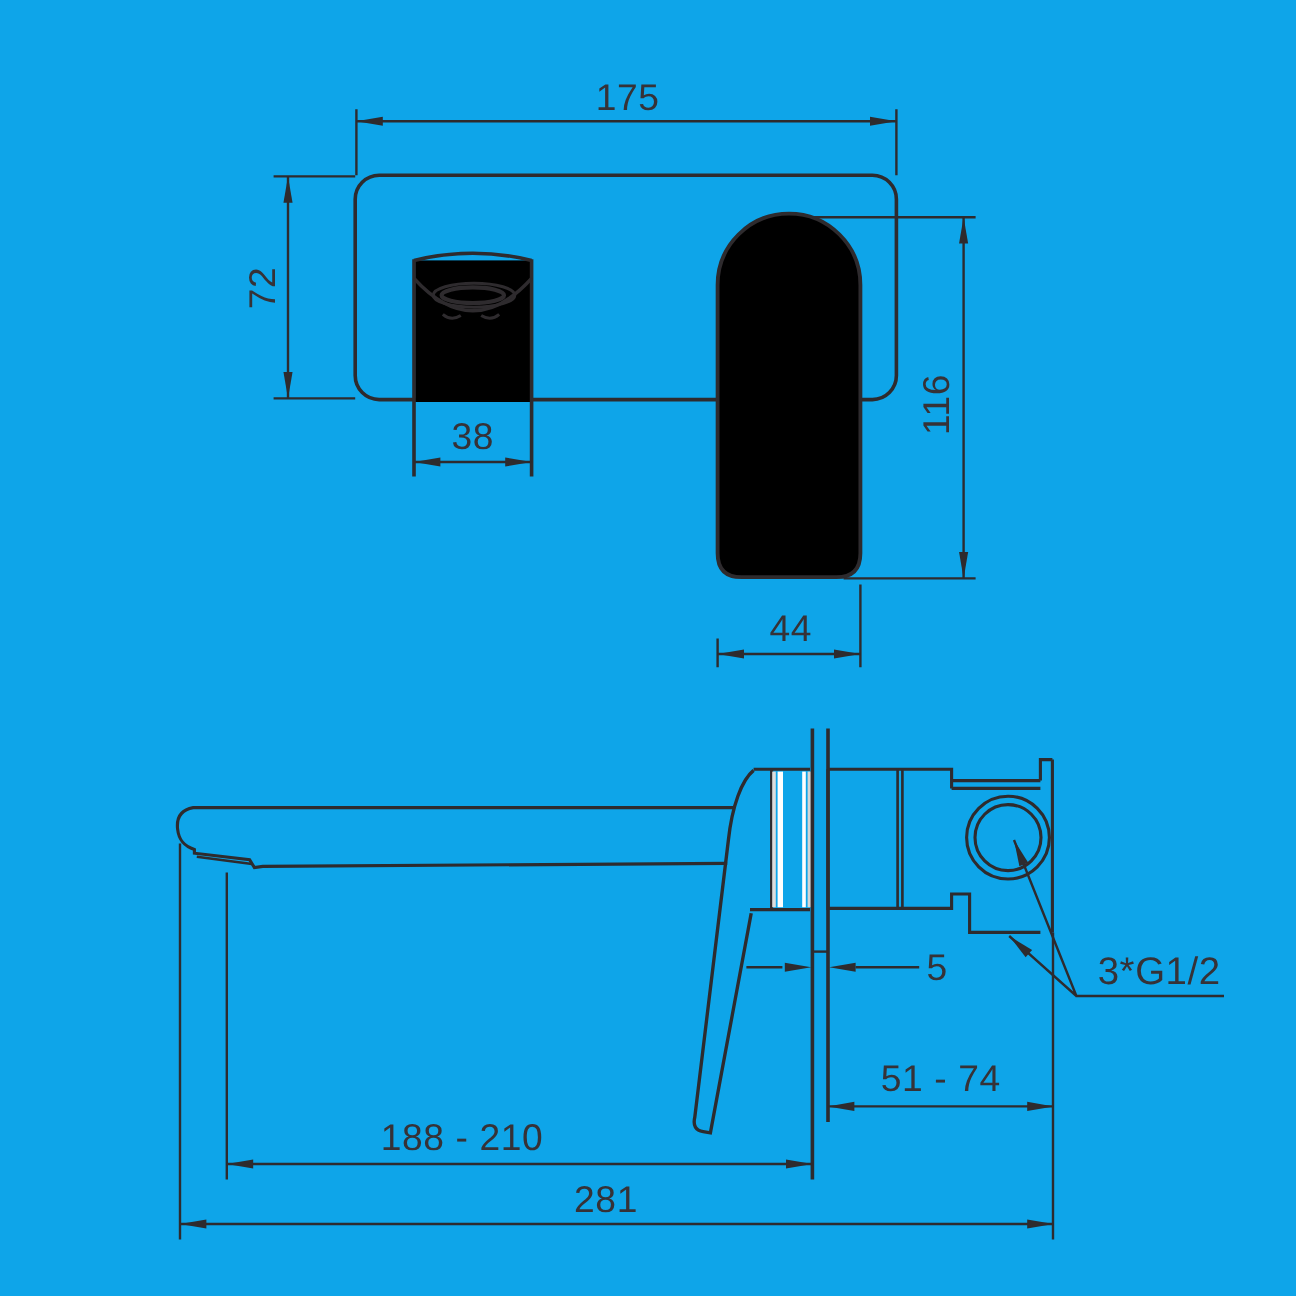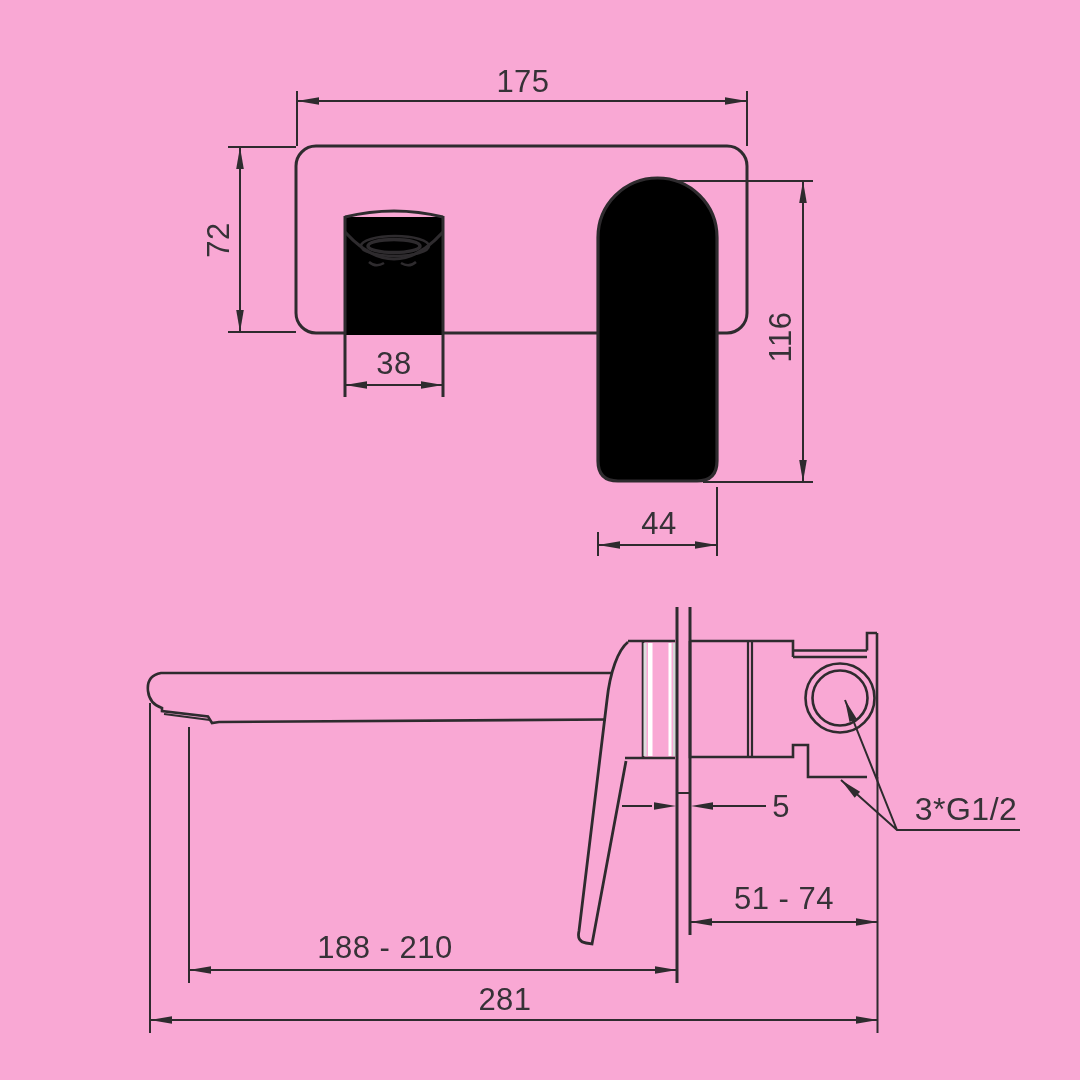--- a/index.html
+++ b/index.html
@@ -1,16 +1,16 @@
 <!DOCTYPE html>
 <html><head>
 <meta charset="utf-8">
 <style>
   html,body{margin:0;padding:0;background:#000;}
-  .stage{width:1080px;height:1080px;background:#f9a8d4;position:relative;overflow:hidden;}
+  .stage{width:1080px;height:1080px;background:#0ea5e9;position:relative;overflow:hidden;}
   svg{display:block;}
   text{font-family:"Liberation Sans", sans-serif;letter-spacing:0.5px;}
   .dimtext{font-size:31px;fill:#363237;}
   .threadtext{font-size:32px;fill:#363237;}
   .obj{stroke:#2e2b2e;fill:none;}
   .dimline{stroke:#2e2b2e;stroke-width:2;fill:none;}
   .arrow{fill:#2e2b2e;stroke:none;}
 </style>
 </head>
 <body>

